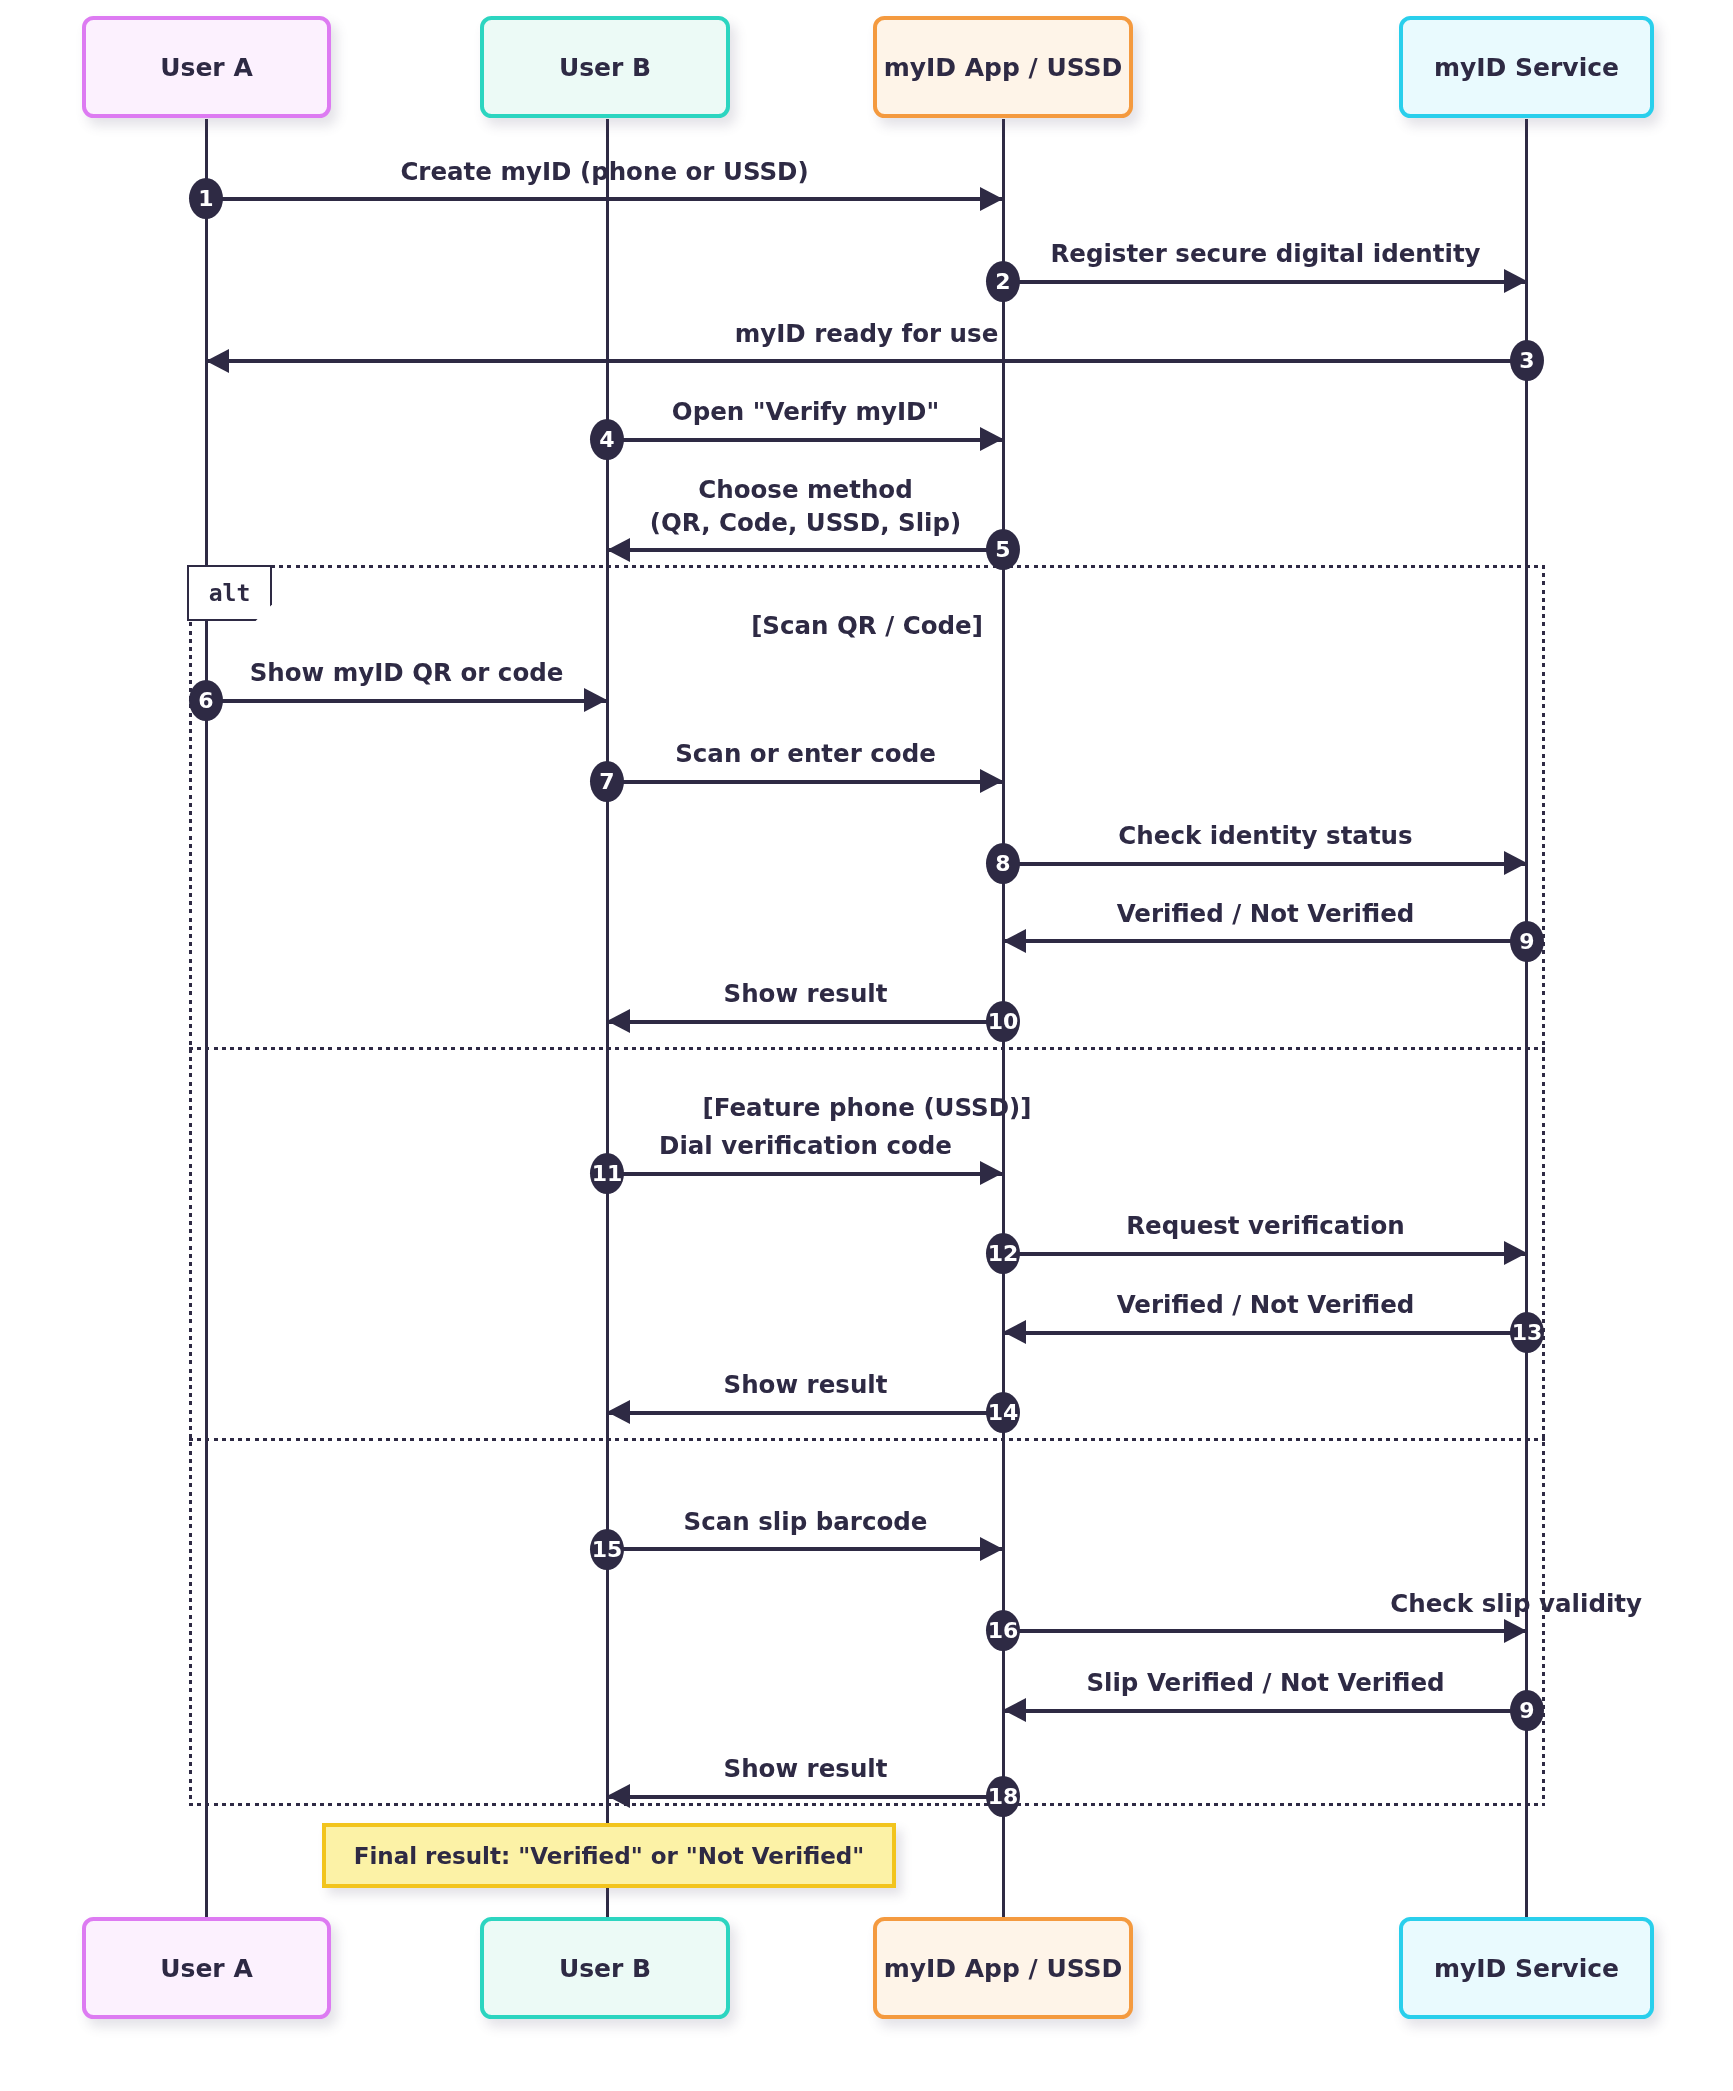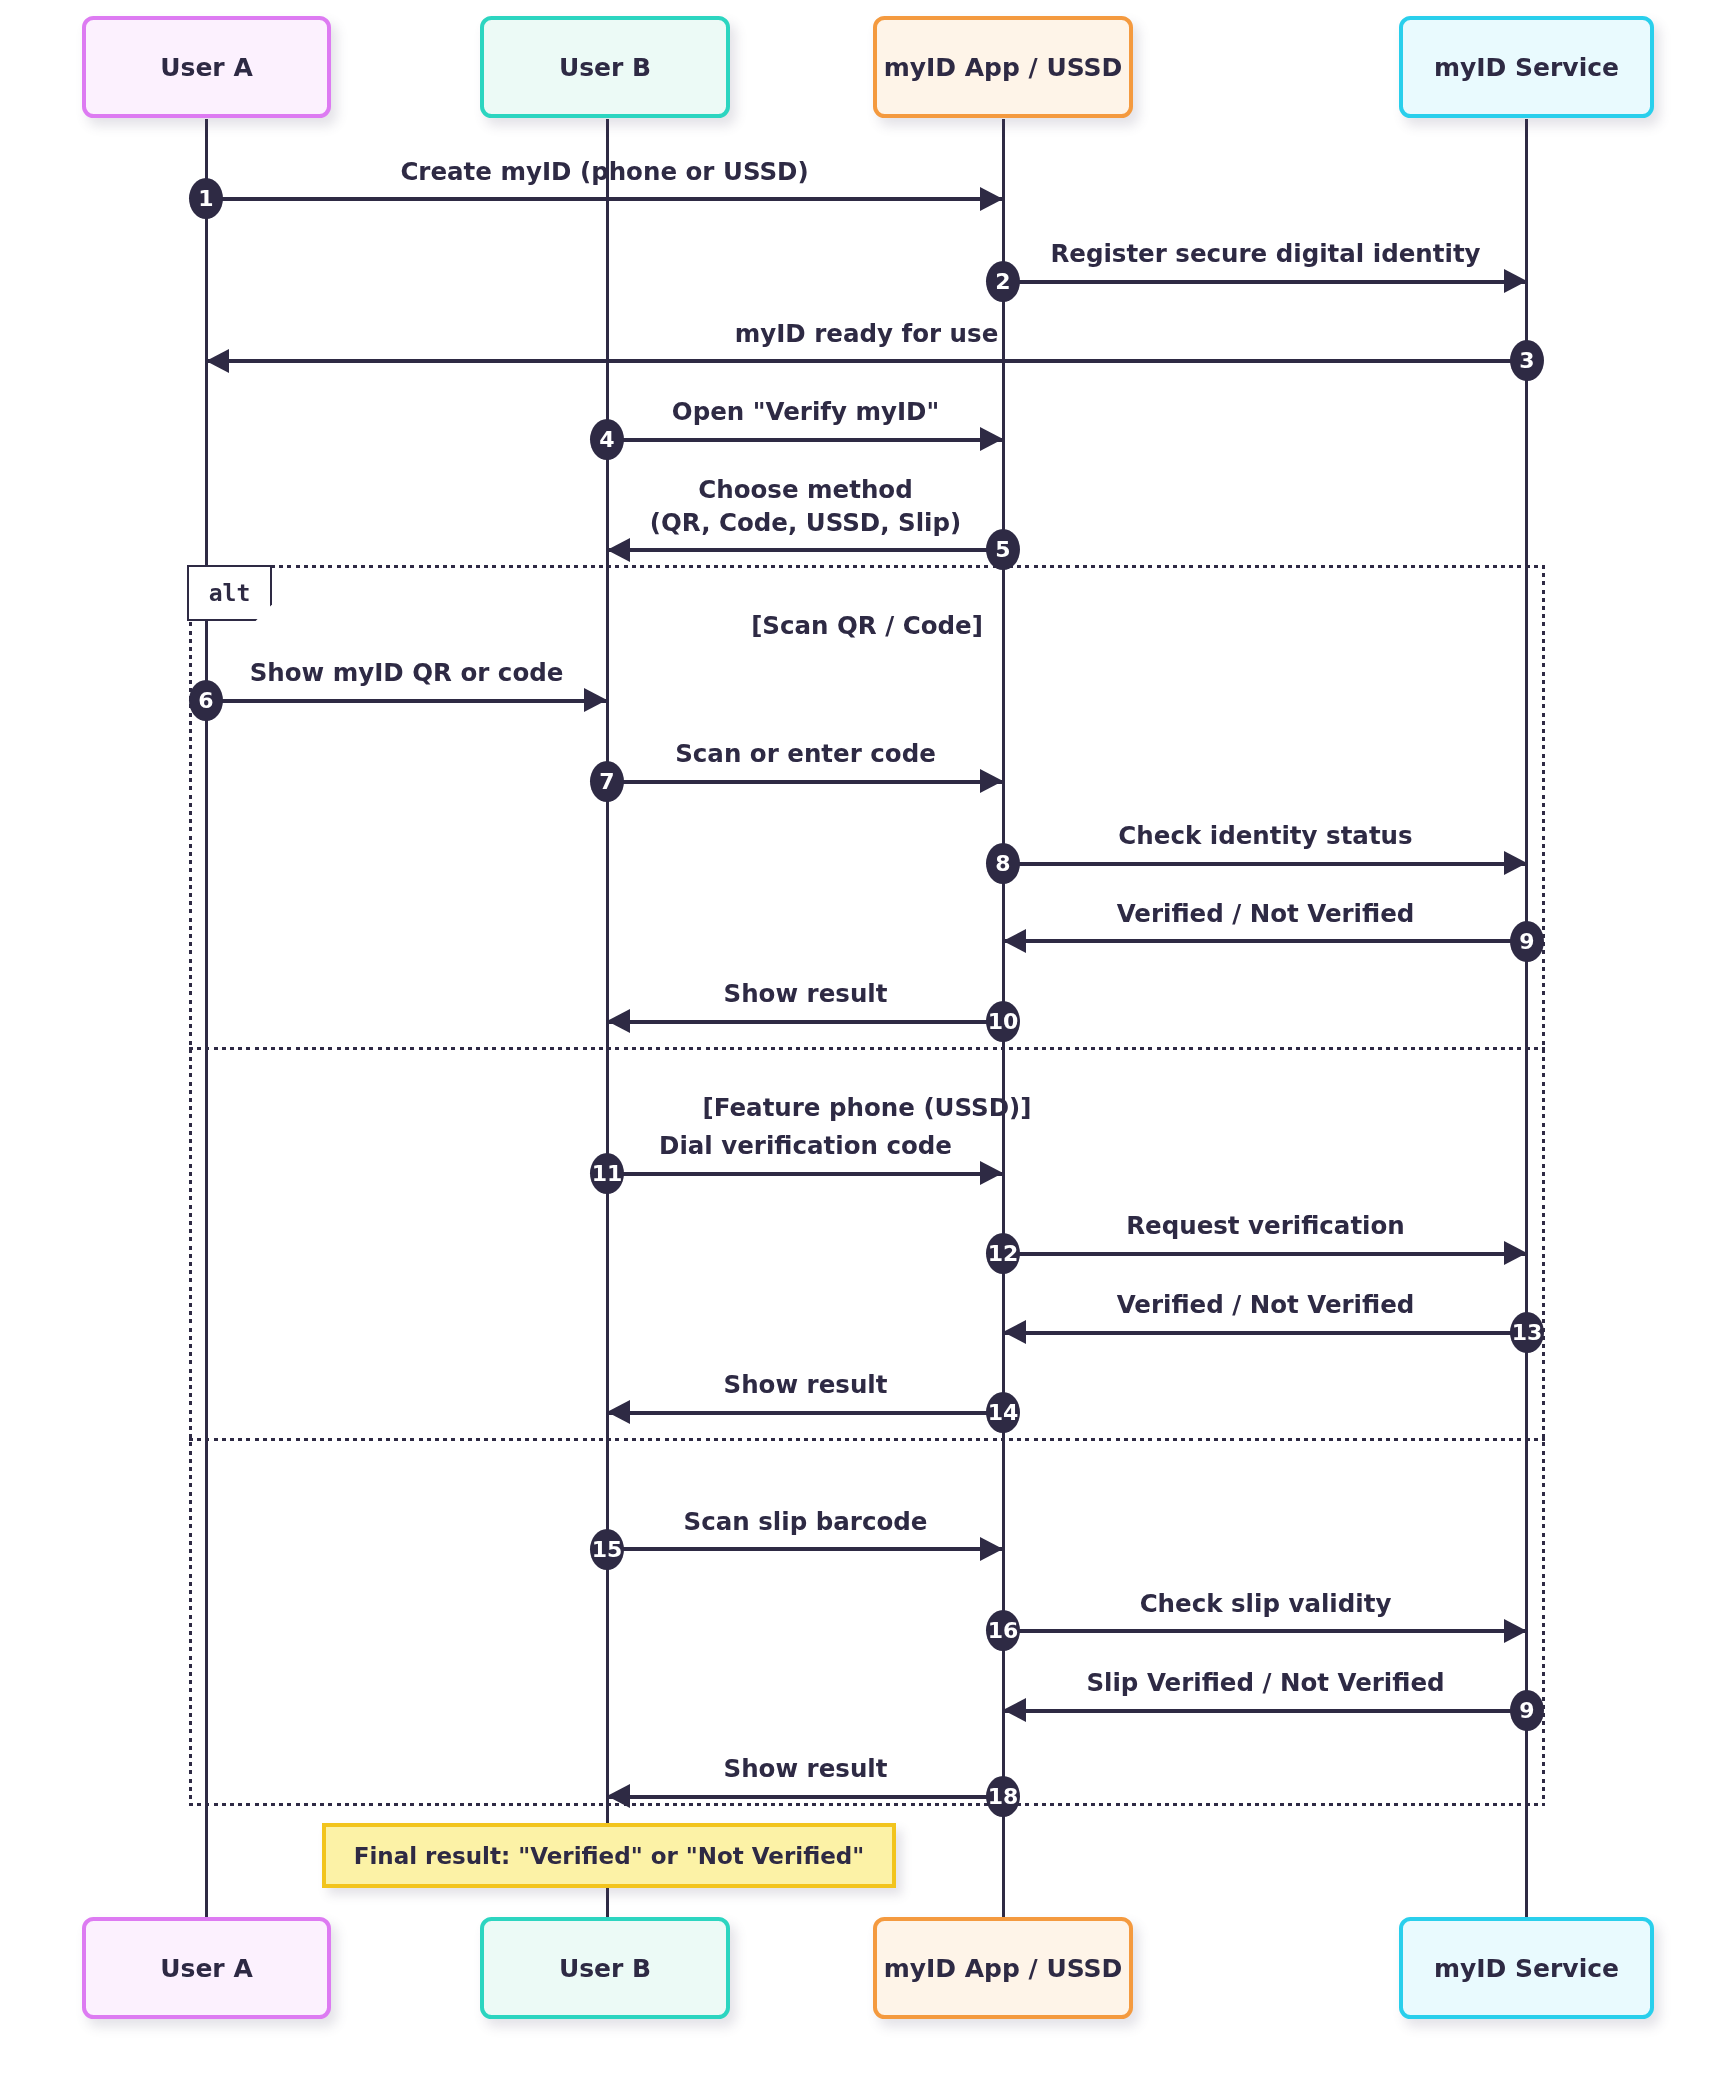--- a/index.html
+++ b/index.html
@@ -196,21 +196,21 @@
       </div>
       <div class="msg-line" style="left: 607px; top: 1547px; width: 396px;"></div>
       <div class="arrow-head right" style="left: 980px; top: 1537px;"></div>
       <div class="seq-num" style="left: 590px; top: 1529px;">15</div>
       <div class="msg-label" style="left: 429px; top: 1505px;">
         <div>Scan slip barcode</div>
       </div>
       <div class="msg-line" style="left: 1003px; top: 1629px; width: 524px;"></div>
       <div class="arrow-head right" style="left: 1504px; top: 1619px;"></div>
       <div class="seq-num" style="left: 986px; top: 1610px;">16</div>
-      <div class="msg-label" style="left: 889px; top: 1587px;">
+      <div class="msg-label" style="left: 889px; top: 1587px; text-align: right;">
         <div>Check slip validity</div>
       </div>
       <div class="msg-line" style="left: 1003px; top: 1709px; width: 524px;"></div>
       <div class="arrow-head left" style="left: 1003px; top: 1698px;"></div>
       <div class="seq-num" style="left: 1510px; top: 1690px;">9</div>
       <div class="msg-label" style="left: 889px; top: 1666px;">
         <div>Slip Verified / Not Verified</div>
       </div>
       <div class="msg-line" style="left: 607px; top: 1795px; width: 396px;"></div>
       <div class="arrow-head left" style="left: 607px; top: 1784px;"></div>

